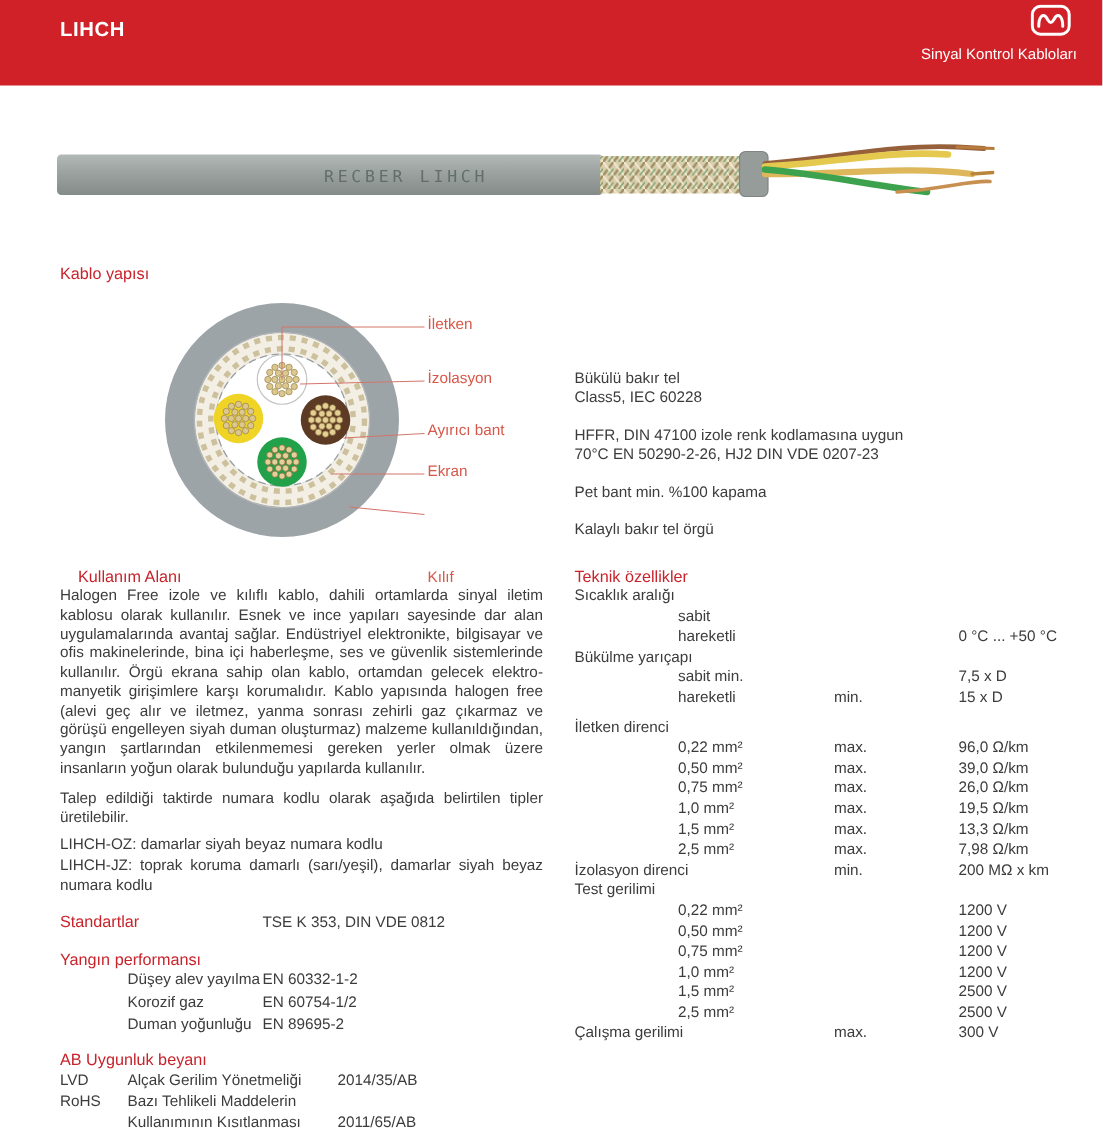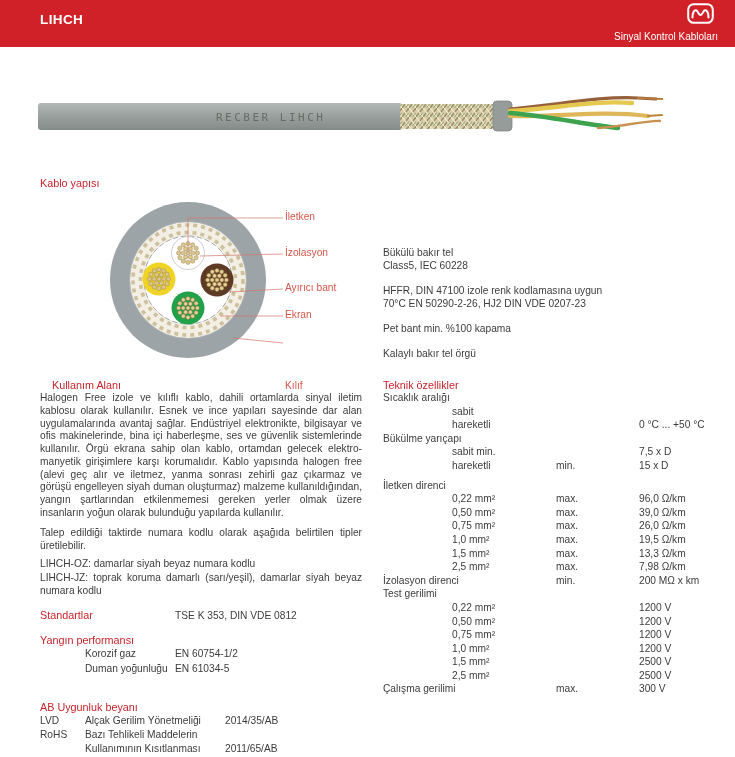--- a/index.html
+++ b/index.html
@@ -2,21 +2,21 @@
 <html><head>
 <meta charset="utf-8">
 <style>
   html,body{margin:0;padding:0;}
   body{
     width:735px;height:757px;position:relative;overflow:hidden;
     background:#ffffff;color:#3c3c3c;
     font-family:"Liberation Sans", sans-serif;font-size:10.2px;
   }
   
-  .header{position:absolute;left:0;top:0;width:735px;height:47px;background:#d02128;}
+  .header{position:absolute;left:0;top:0;width:735px;height:57px;background:#d02128;}
   .header-title{position:absolute;left:40px;top:12px;color:#fff;font-size:13.5px;font-weight:bold;letter-spacing:.4px;}
   .logo{position:absolute;right:21px;top:3px;width:27px;height:21px;}
   .header-subtitle{position:absolute;right:17px;top:31px;color:#fff;font-size:10px;}
   
   .photo{position:absolute;left:38px;top:90px;width:625px;height:52px;}
   
   .sec-heading{color:#c8232b;font-weight:normal;font-size:10.8px;}
   .kablo-heading{position:absolute;left:40px;top:177px;}
   .diagram{position:absolute;left:40px;top:195px;width:330px;height:185px;}
   .diag-label{position:absolute;color:#d6584a;font-size:10.2px;white-space:nowrap;}
@@ -172,26 +172,30 @@
 <div class="para v2">LIHCH-JZ: toprak koruma damarlı (sarı/yeşil), damarlar siyah beyaz numara kodlu</div>
 
 <div class="standards">
   <span class="sec-heading">Standartlar</span>
   <span class="standards-value">TSE K 353, DIN VDE 0812</span>
 </div>
 
 <div class="sec-heading fire-heading">Yangın performansı</div>
 <div class="fire-rows">
   <div class="fire-row">
+    <span>Düşey alev yayılma</span>
+      <span>EN 60332-1-2</span>
+  </div>
+  <div class="fire-row">
     <span>Korozif gaz</span>
       <span>EN 60754-1/2</span>
   </div>
   <div class="fire-row">
     <span>Duman yoğunluğu</span>
-      <span>EN 61034-5</span>
+      <span>EN 89695-2</span>
   </div>
 </div>
 
 <div class="sec-heading eu-heading">AB Uygunluk beyanı</div>
 <div class="eu-rows">
   <div class="eu-row">
     <span>LVD</span>
       <span>Alçak Gerilim Yönetmeliği</span>
       <span>2014/35/AB</span>
   </div>

